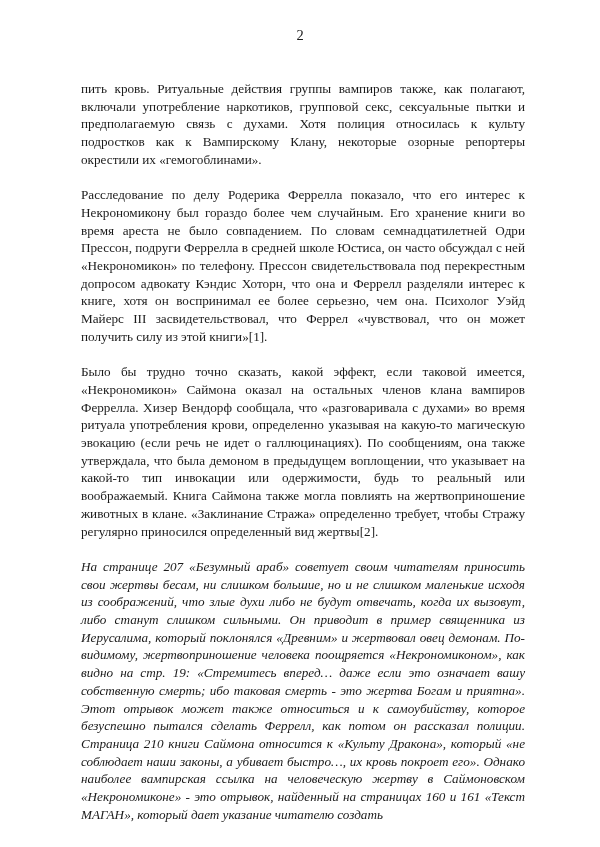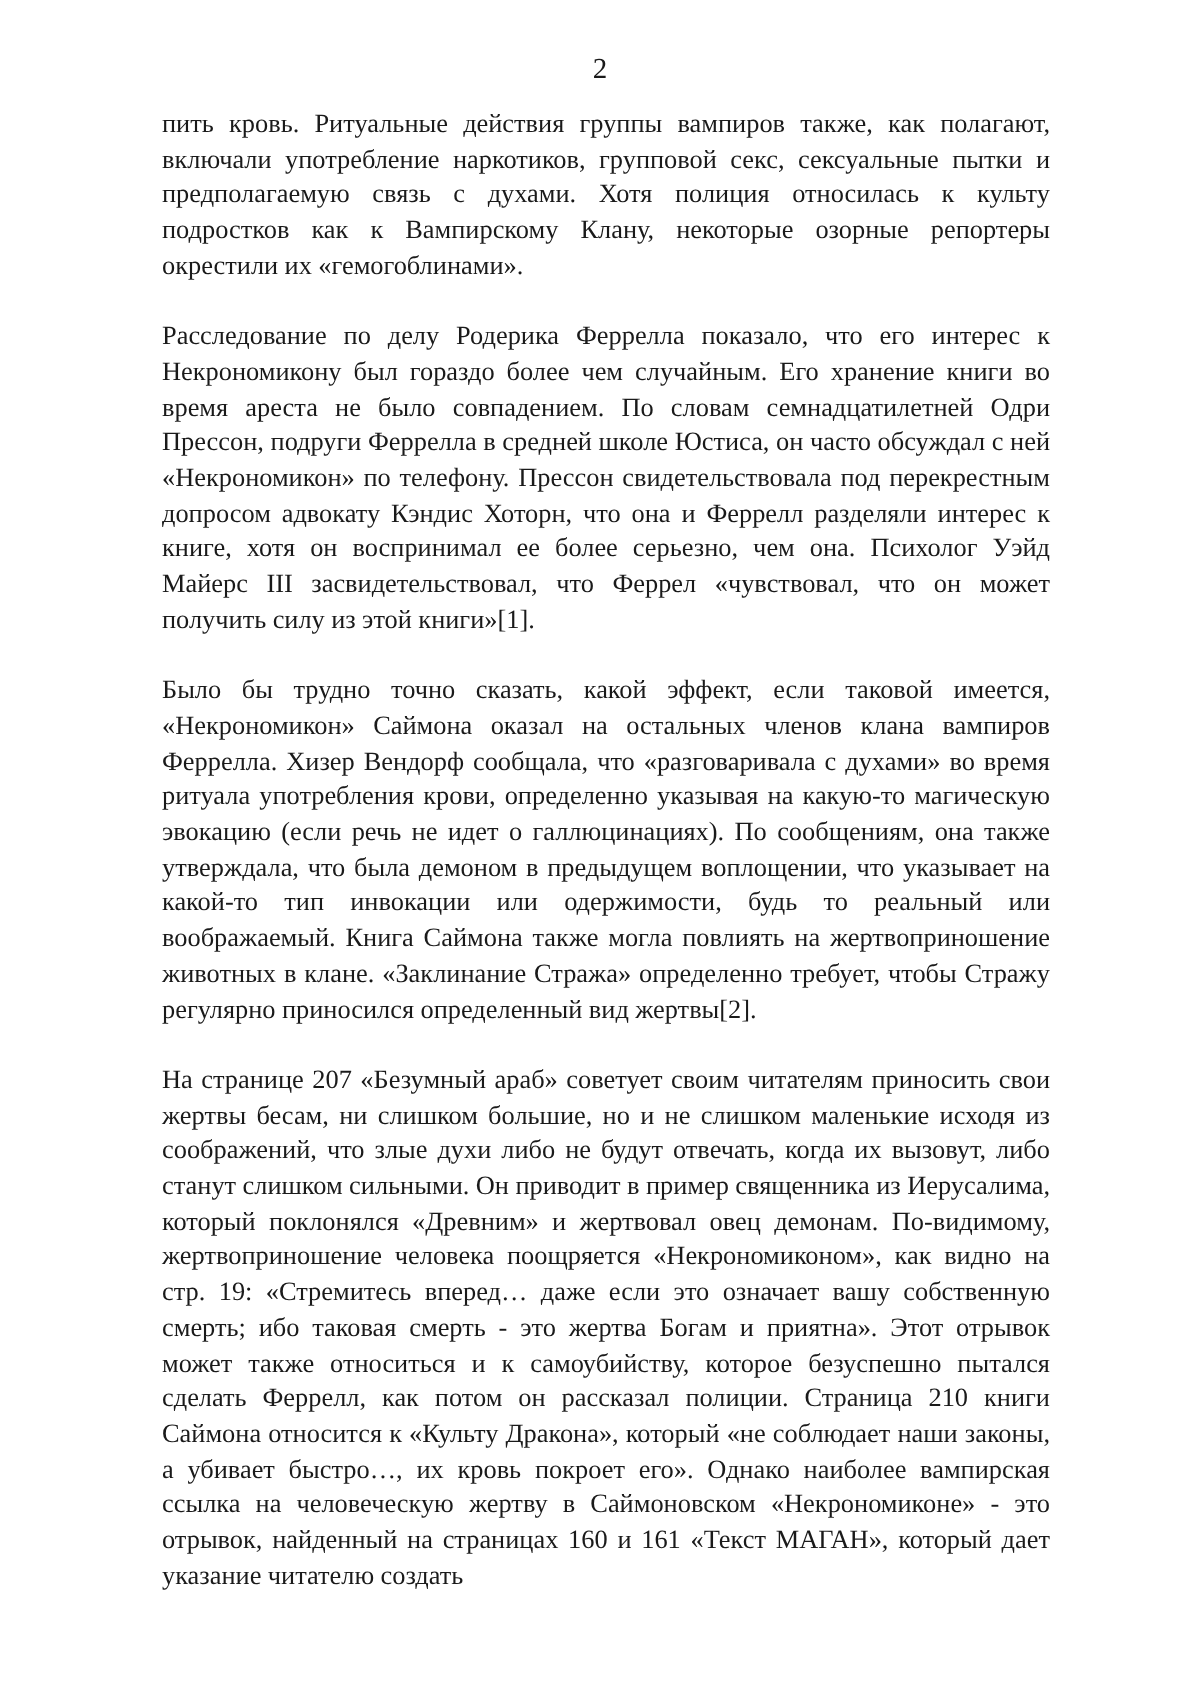--- a/index.html
+++ b/index.html
@@ -29,35 +29,36 @@
     width: 600px;
     text-align: center;
     font-size: 14.5px;
     line-height: 1;
     color: #1a1a1a;
     font-family: "Liberation Serif", "DejaVu Serif", serif;
   }
   .body-column {
     position: absolute;
     left: 81px;
-    top: 53px;
+    top: 80px;
     width: 444px;
   }
   .para {
     font-size: 13.2px;
     line-height: 17.7px;
     text-align: justify;
     text-justify: inter-word;
     margin: 0 0 17.7px 0;
     color: #1a1a1a;
     hyphens: none;
     word-spacing: -0.1px;
   }
   .para:last-child {
     margin-bottom: 0;
+    font-style: italic;
   }
 </style>
 </head>
 <body>
 
 <div class="page">
 
   <div class="page-number">2</div>
 
   <div class="body-column">

